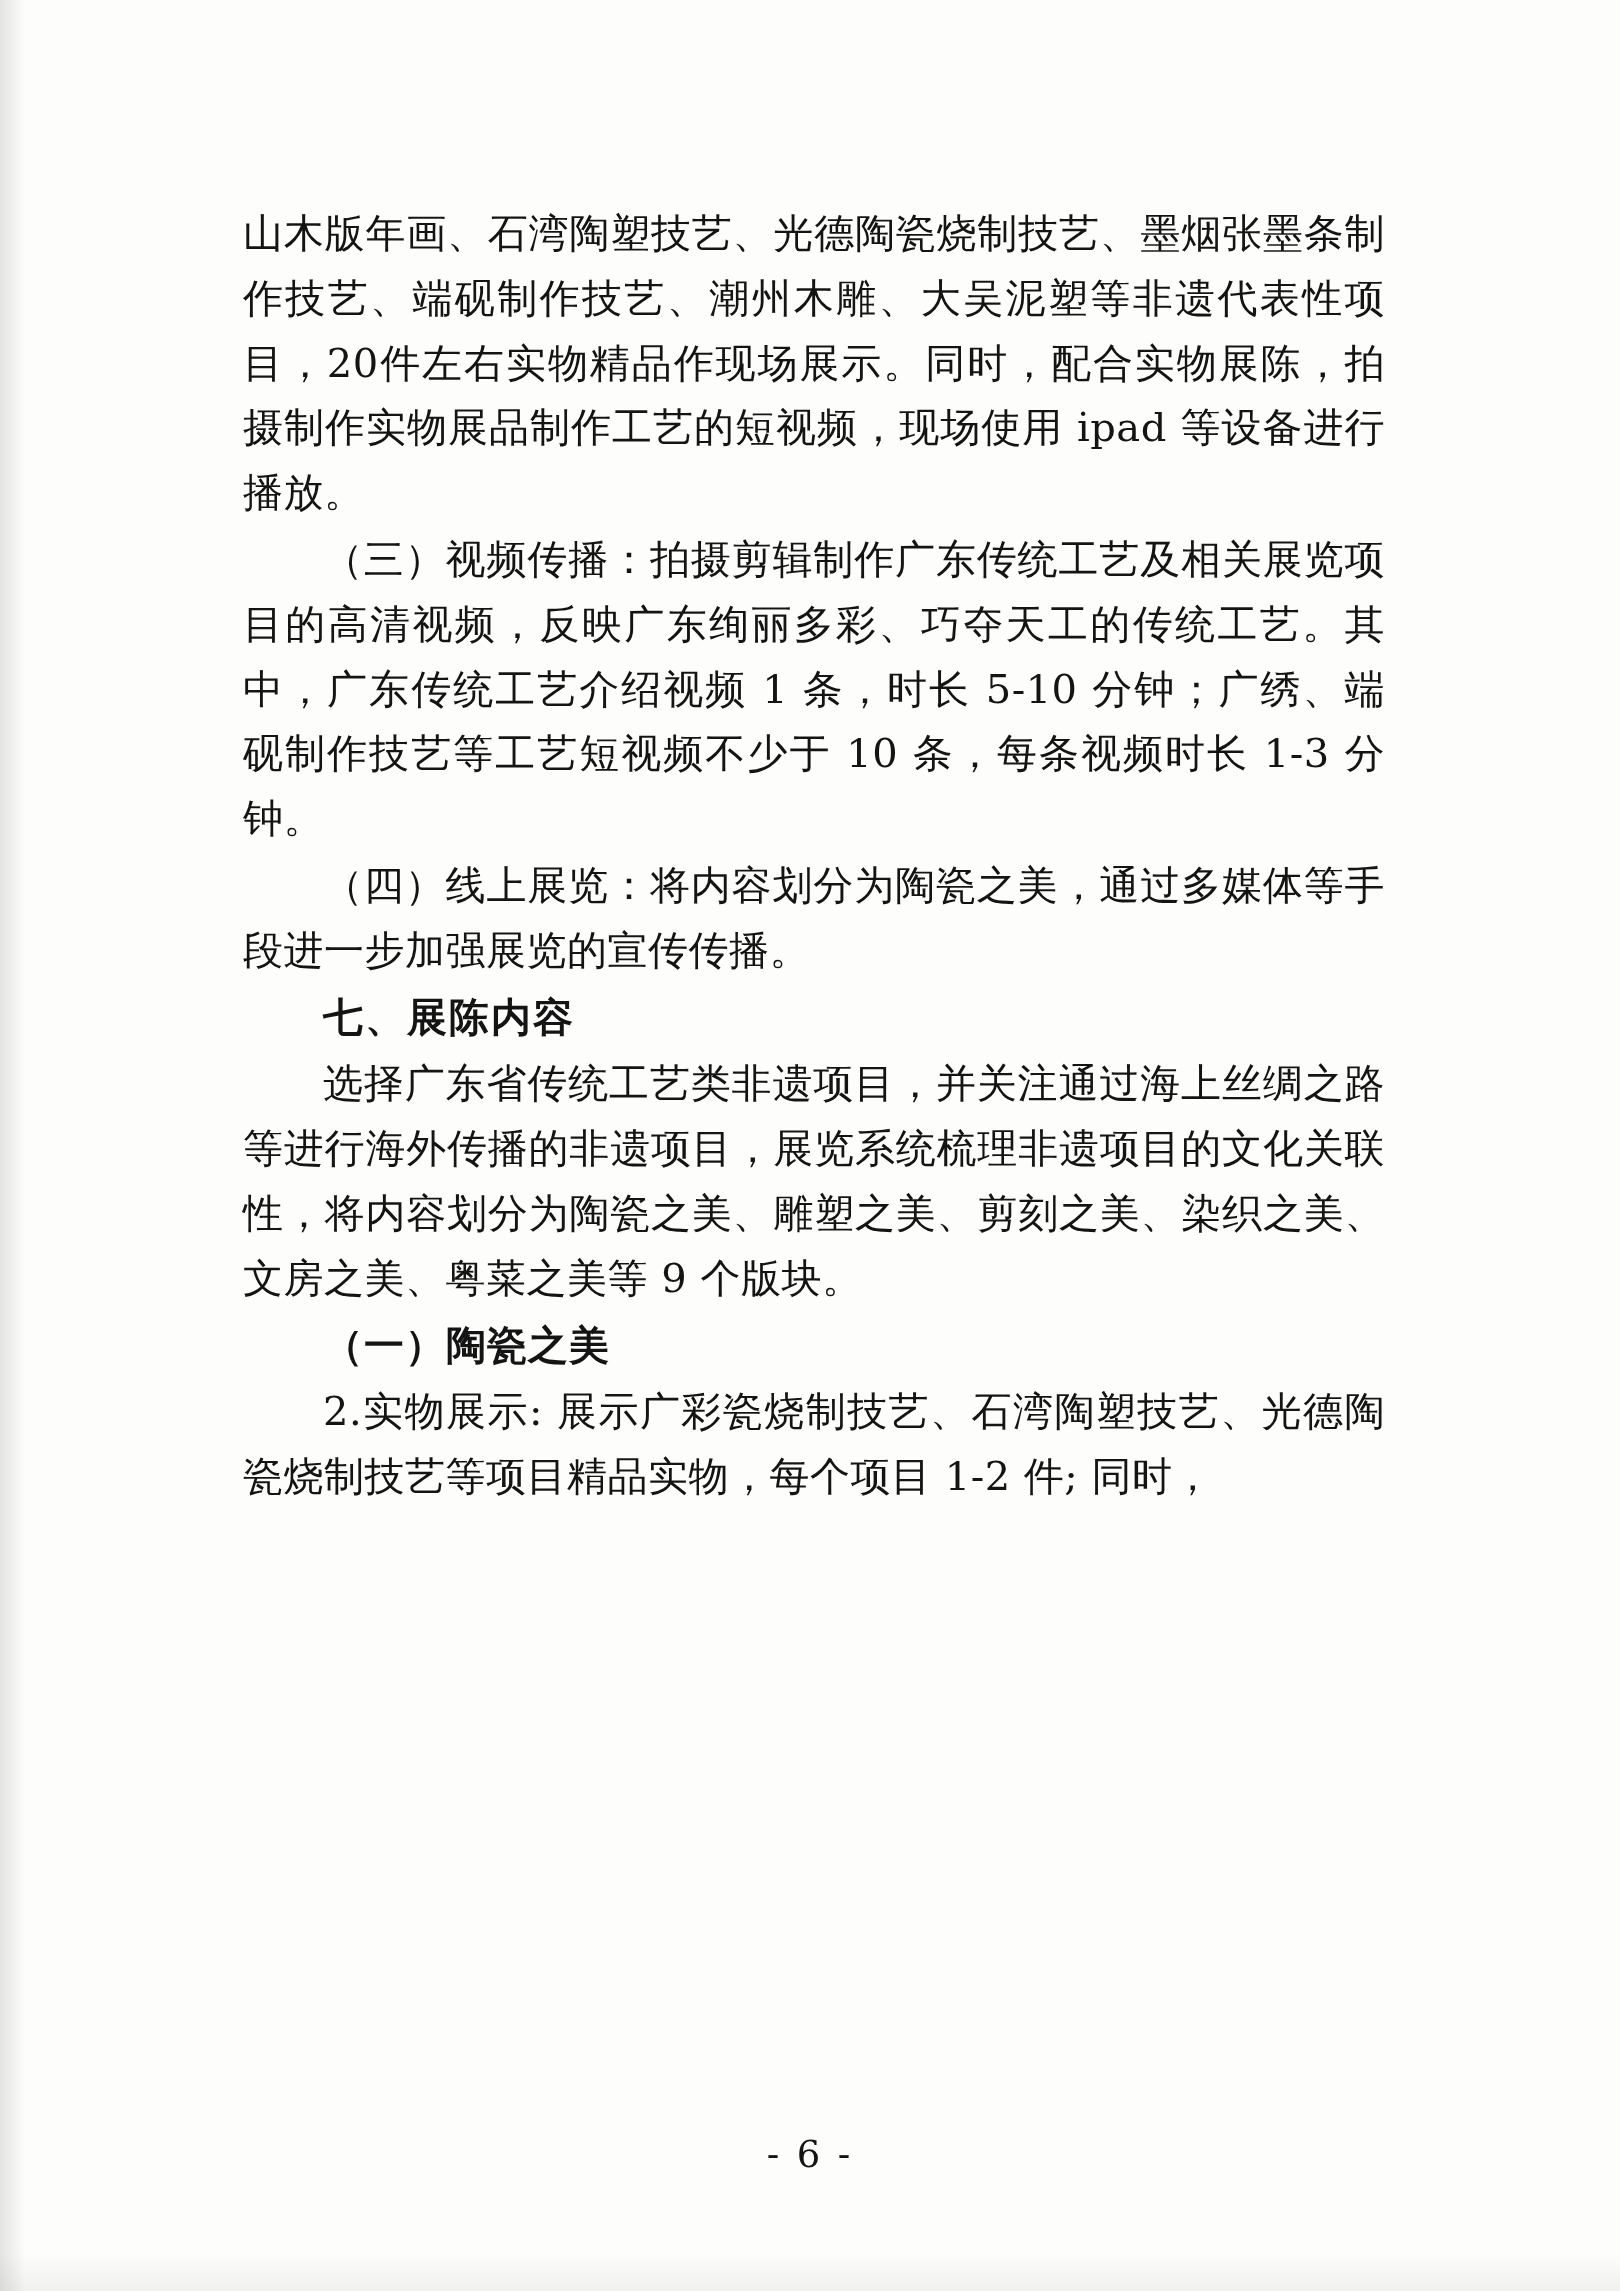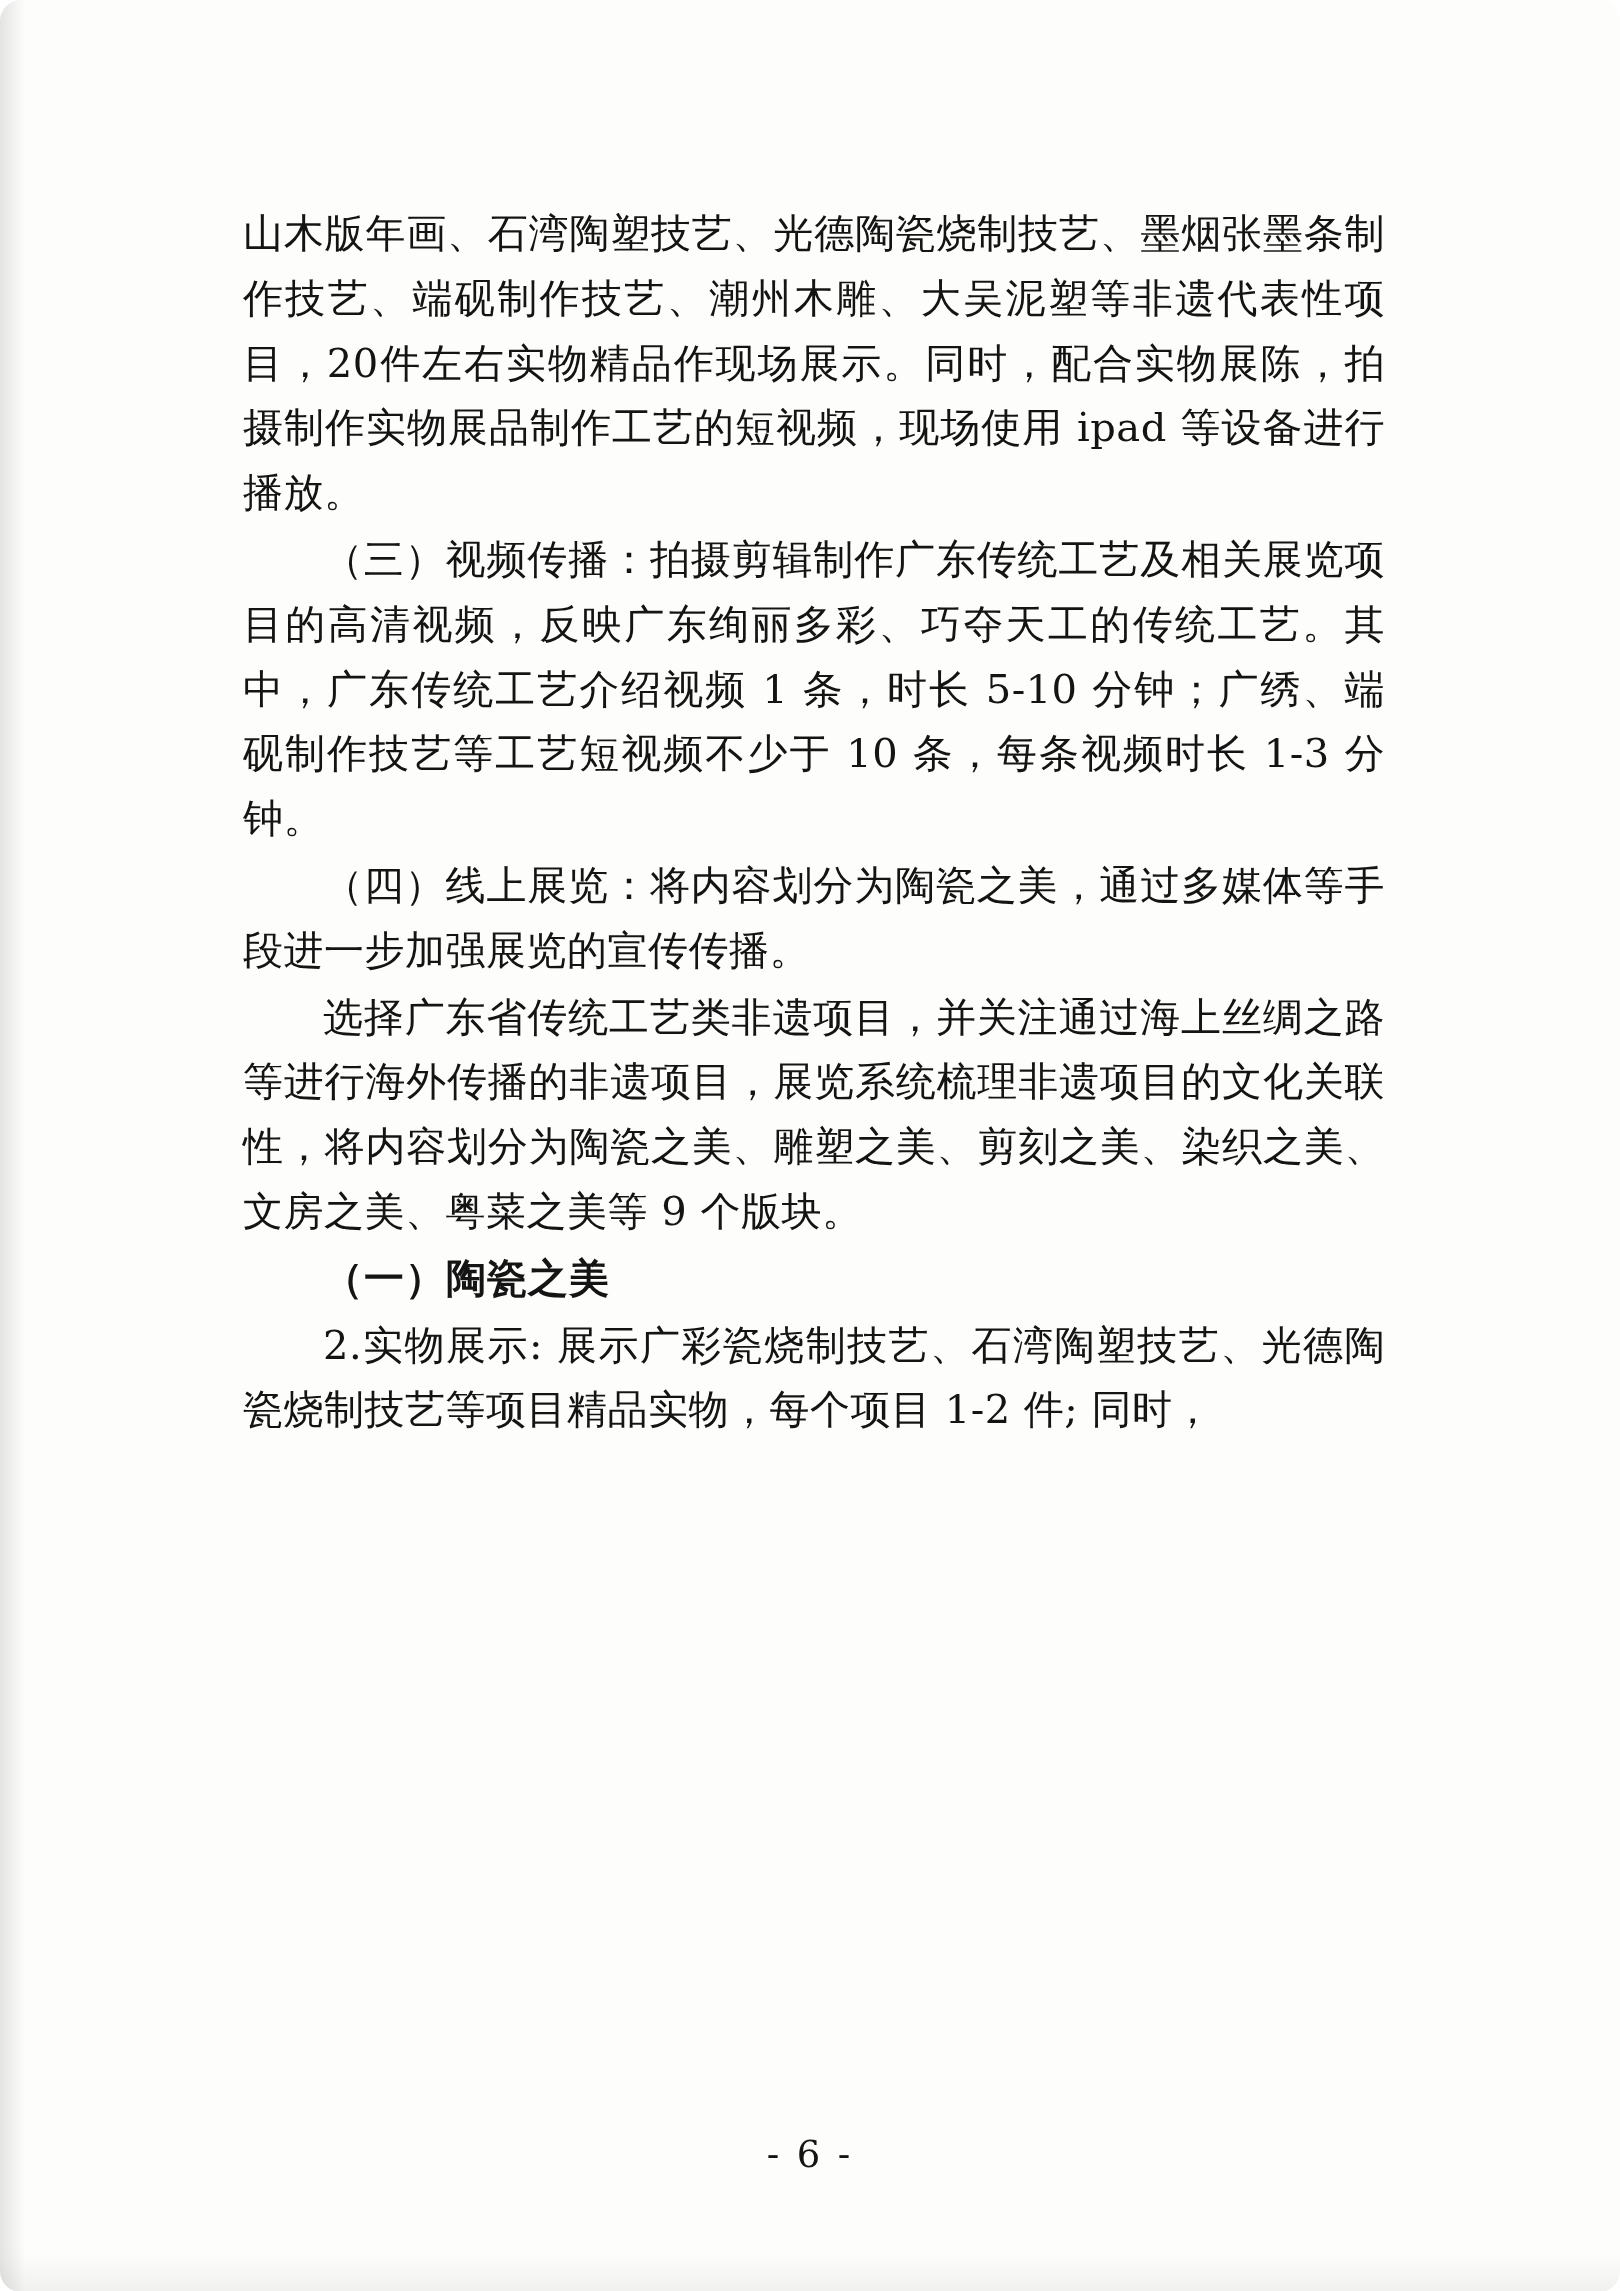--- a/index.html
+++ b/index.html
@@ -9,21 +9,20 @@
   }
   .page {
     position: relative;
     width: 1620px;
     height: 2292px;
     background: #fdfdfb;
     margin: 0 auto;
     overflow: hidden;
     font-family: "DejaVu Serif", "Liberation Serif", serif;
     color: #1a1a1a;
-    border-radius: 21px;
   }
   .content {
     position: absolute;
     left: 243px;
     top: 201px;
     width: 1142px;
   }
   p {
     margin: 0;
     font-size: 40px;
@@ -86,20 +85,21 @@
   <div class="edge-shadow-left"></div>
 
   <div class="content">
 
     <p class="blk">山木版年画、石湾陶塑技艺、光德陶瓷烧制技艺、墨烟张墨条制作技艺、端砚制作技艺、潮州木雕、大吴泥塑等非遗代表性项目，20件左右实物精品作现场展示。同时，配合实物展陈，拍摄制作实物展品制作工艺的短视频，现场使用 ipad 等设备进行播放。</p>
 
     <p class="blk indent">（三）视频传播：拍摄剪辑制作广东传统工艺及相关展览项目的高清视频，反映广东绚丽多彩、巧夺天工的传统工艺。其中，广东传统工艺介绍视频 1 条，时长 5-10 分钟；广绣、端砚制作技艺等工艺短视频不少于 10 条，每条视频时长 1-3 分钟。</p>
 
     <p class="blk indent">（四）线上展览：将内容划分为陶瓷之美，通过多媒体等手段进一步加强展览的宣传传播。</p>
 
+    <p class="blk heading">七、展陈内容</p>
 
     <p class="blk indent">选择广东省传统工艺类非遗项目，并关注通过海上丝绸之路等进行海外传播的非遗项目，展览系统梳理非遗项目的文化关联性，将内容划分为陶瓷之美、雕塑之美、剪刻之美、染织之美、文房之美、粤菜之美等 9 个版块。</p>
 
     <p class="blk subheading">（一）陶瓷之美</p>
 
 
     <p class="blk indent">2.实物展示: 展示广彩瓷烧制技艺、石湾陶塑技艺、光德陶瓷烧制技艺等项目精品实物，每个项目 1-2 件; 同时，</p>
 
   </div>
 

